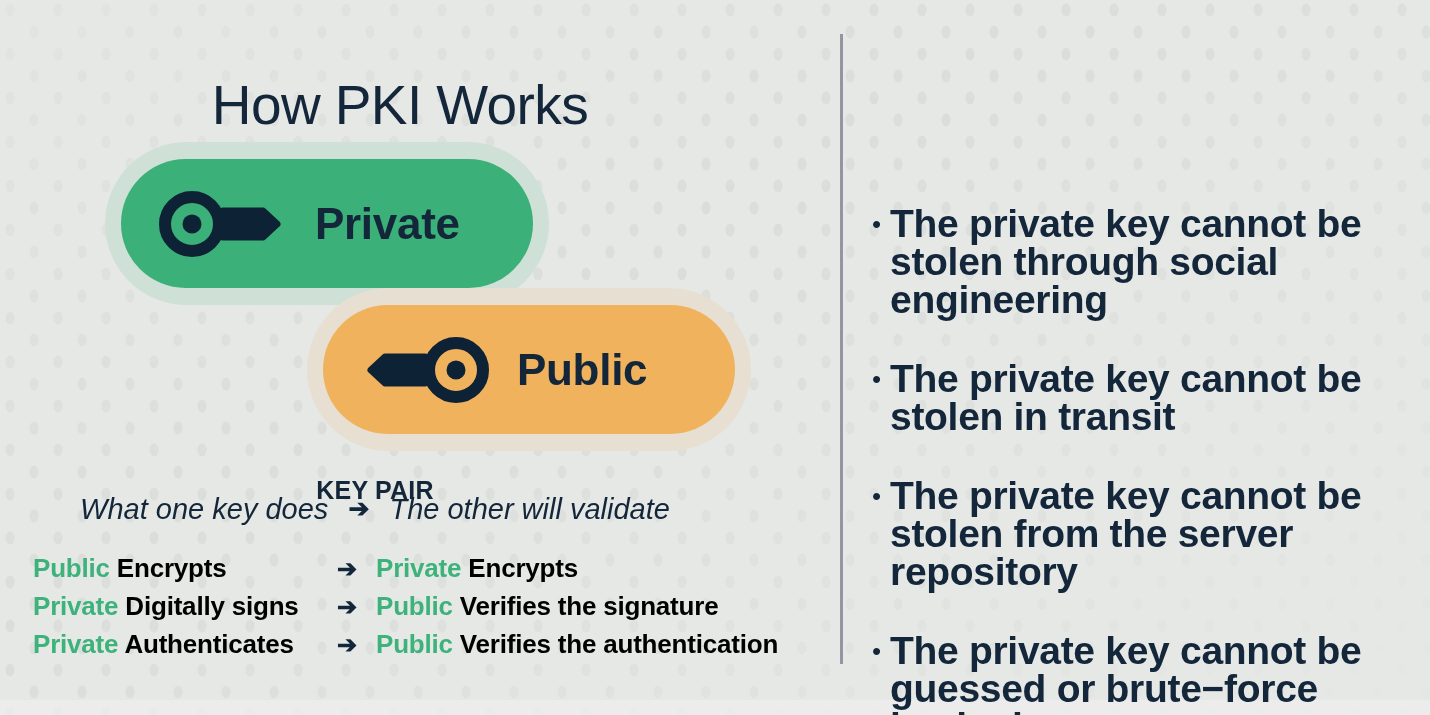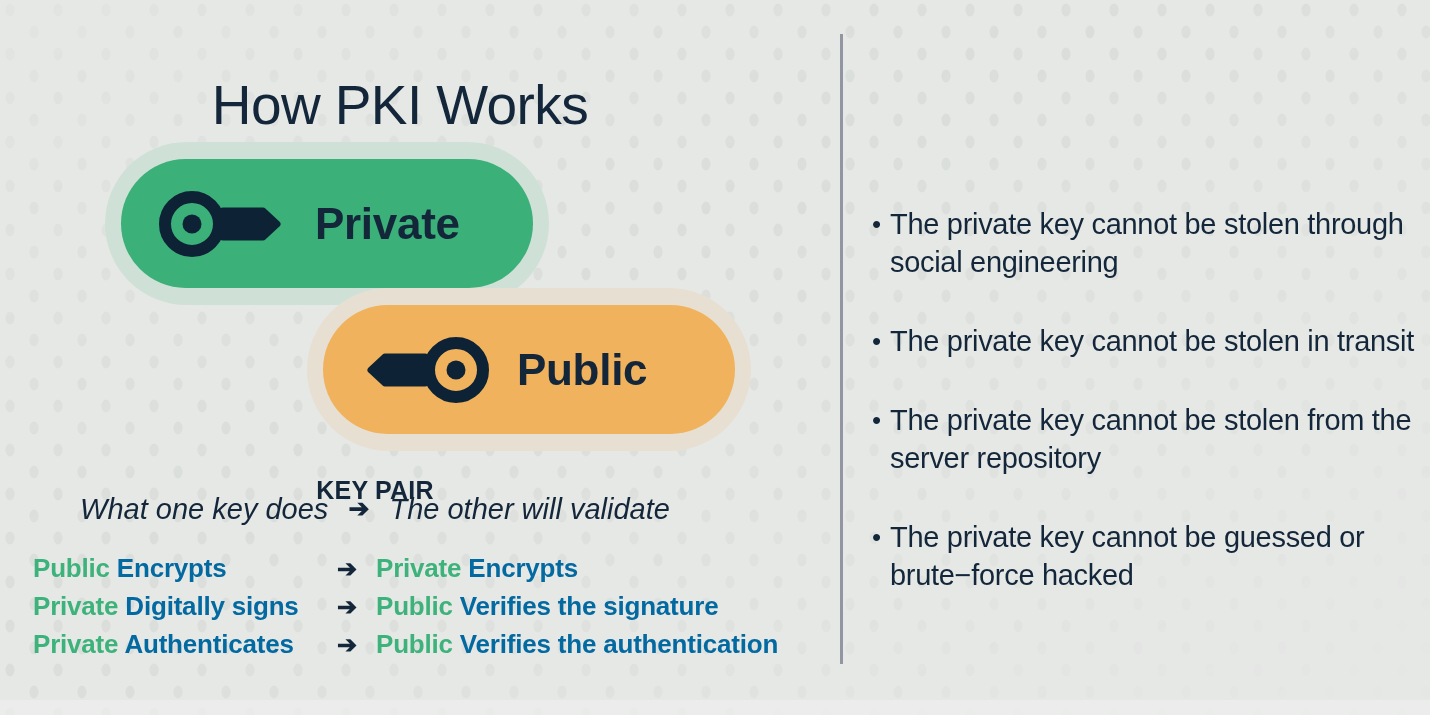--- a/index.html
+++ b/index.html
@@ -177,21 +177,21 @@
     font-weight: bold;
     color: #13263a;
   }
   .map-right {
     flex: 1 1 auto;
   }
   .kw {
     color: #3db27a;
   }
   .act {
-    color: #0369a1;
+    color: #000000;
   }
 
   
   #right-col {
     position: absolute;
     left: 855px;
     top: 0;
     width: 575px;
     height: 715px;
   }
@@ -219,22 +219,22 @@
     margin-bottom: 41px;
   }
   .adv-bullet {
     flex: 0 0 18px;
     font-size: 26px;
     line-height: 38px;
     color: #13263a;
   }
   .adv-text {
     flex: 1 1 auto;
-    font-size: 29px;
-    font-weight: normal;
+    font-size: 39px;
+    font-weight: bold;
     line-height: 38px;
     letter-spacing: -0.3px;
     color: #13263a;
   }
 </style>
 </head>
 <body>
 
 <div id="bg-texture">
   <svg width="1430" height="715" viewBox="0 0 1430 715">

